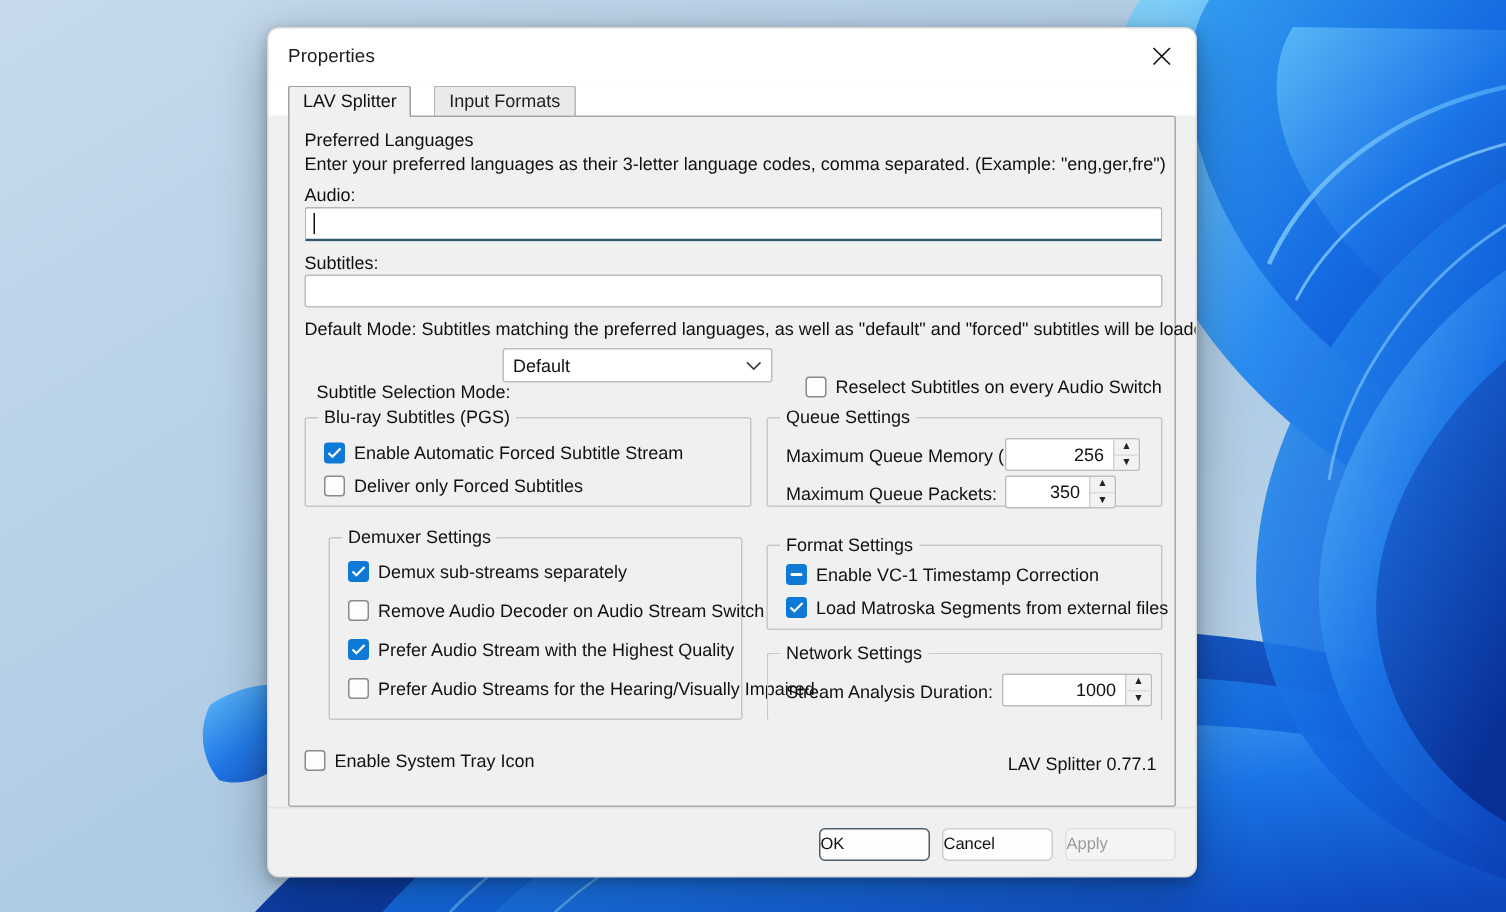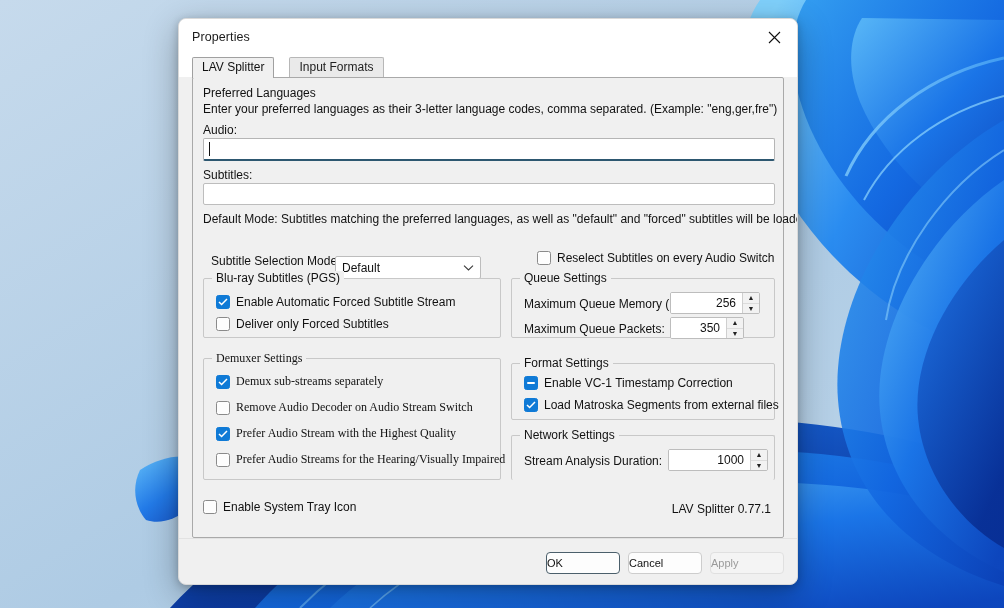--- a/index.html
+++ b/index.html
@@ -338,21 +338,21 @@
       </div>
 
       <div class="lbl abs" style="left:10px; top:90px;">Subtitles:</div>
       <div class="textbox" style="left:10px; top:105px; width:572px;">
         <span></span>
       </div>
 
       <div class="lbl abs" style="left:10px; top:134px;">Default Mode: Subtitles matching the preferred languages, as well as "default" and "forced" subtitles will be loaded.</div>
 
       <div class="lbl abs" style="left:18px; top:176px;">Subtitle Selection Mode:</div>
-      <div class="combo" style="left:142px; top:178px; width:146px;">
+      <div class="combo" style="left:142px; top:154px; width:180px;">
         <span class="val">Default</span>
         <svg class="chev" width="11" height="8" viewBox="0 0 11 8">
           <path d="M1,1.6 L5.5,6 L10,1.6" stroke="#3a3a3a" stroke-width="1.1" fill="none"></path>
         </svg>
       </div>
       <div class="cb-row" style="left:344px; top:173px;">
         <span class="cbox">
           
           
         </span>
@@ -392,21 +392,21 @@
         <div class="lbl abs" style="left:12px; top:43px;">Maximum Queue Packets:</div>
         <div class="spin" style="left:158px; top:38px; width:74px;">
           <span class="num">350</span>
           <span class="btns">
             <div>▲</div>
             <div>▼</div>
           </span>
         </div>
       </div>
 
-      <div class="group" style="left:10px; top:280px; width:298px; height:122px;font-family:Liberation Serif, serif;">
+      <div class="group" style="left:26px; top:280px; width:276px; height:122px;">
         <span class="group-title">Demuxer Settings</span>
         <div class="cb-row" style="left:12px; top:15px;">
           <span class="cbox checked">
             <svg class="tick" width="10" height="8" viewBox="0 0 10 8">
                 <path d="M1,4 L3.6,6.5 L9,1" stroke="#fff" stroke-width="1.5" fill="none"></path>
               </svg>
 
           </span>
           <span class="cb-label">Demux sub-streams separately</span>
         </div>

